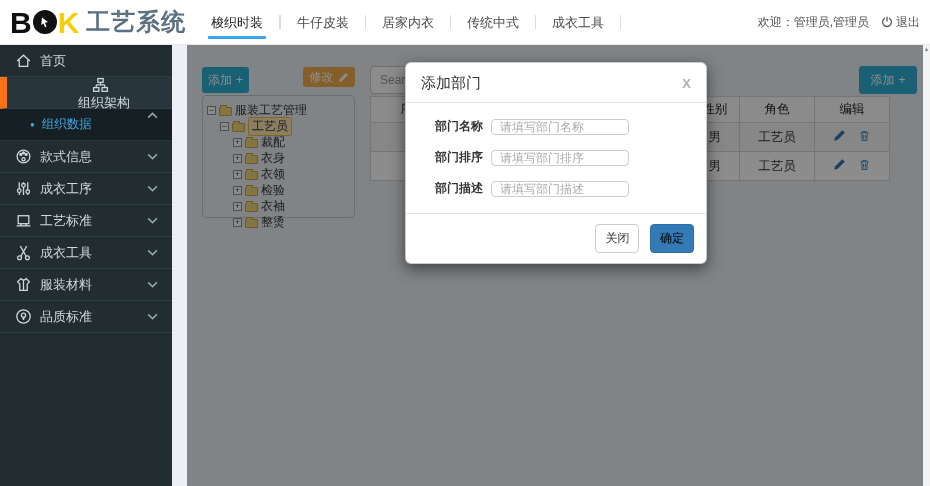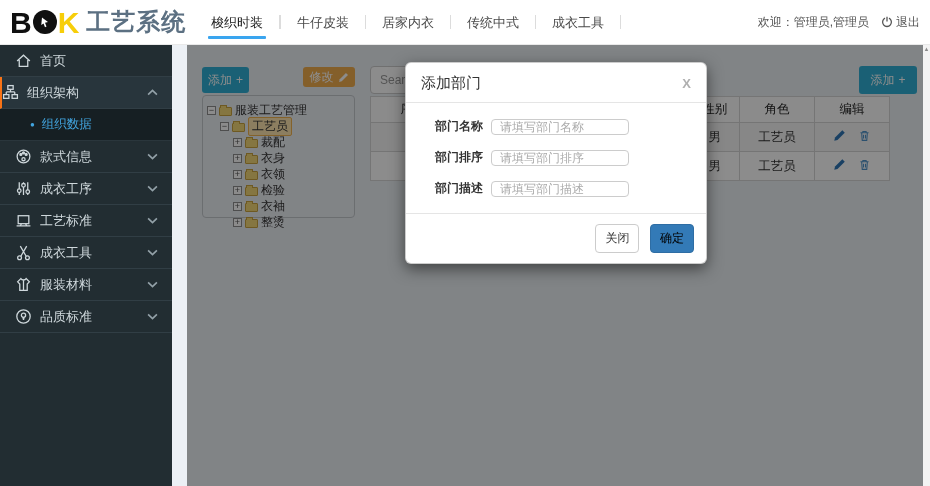--- a/index.html
+++ b/index.html
@@ -30,21 +30,21 @@
   .welcome { font-size:12px; color:#555; }
   .logout { display:flex; align-items:center; gap:3px; font-size:12px; color:#555; cursor:pointer; }
   
   .sidebar { position:absolute; left:0; top:45px; width:172px; bottom:0; background:#222d32; z-index:10; }
   .side-item { height:32px; display:flex; align-items:center; padding-left:15px;
                color:#cfd8dc; font-size:13px; cursor:pointer; border-bottom:1px solid #313e45; }
   .side-item .s-icon { width:17px; height:17px; margin-right:8px; display:inline-flex; }
   .side-item .s-icon svg { width:17px; height:17px; stroke:#cfd8dc; fill:none; stroke-width:1.2; }
   .side-item .chev { margin-left:auto; margin-right:14px; display:inline-flex; }
   .side-item .chev svg { width:11px; height:7px; stroke:#93a1a8; stroke-width:1.5; fill:none; }
-  .side-item.active-parent { border-left:2px solid #f97316; padding-left:0; background:#28353c; }
+  .side-item.active-parent { border-left:7px solid #f97316; padding-left:29px; background:#28353c;flex-direction:column; }
   .side-sub { height:32px; display:flex; align-items:center; padding-left:30px;
               background:#161f23; color:#42a5e0; font-size:12.5px; cursor:pointer;
               border-bottom:1px solid #2a363c; }
   .side-sub .bullet { font-size:8px; margin-right:7px; }
   
   .content { position:absolute; left:187px; top:45px; right:0; bottom:0; background:#ecf0f5; }
   .btn { display:inline-flex; align-items:center; justify-content:center; gap:4px;
          border:none; border-radius:3px; color:#fff; font-size:12px; cursor:pointer;
          font-family:inherit; }
   .btn-teal { background:#31b0d5; }

